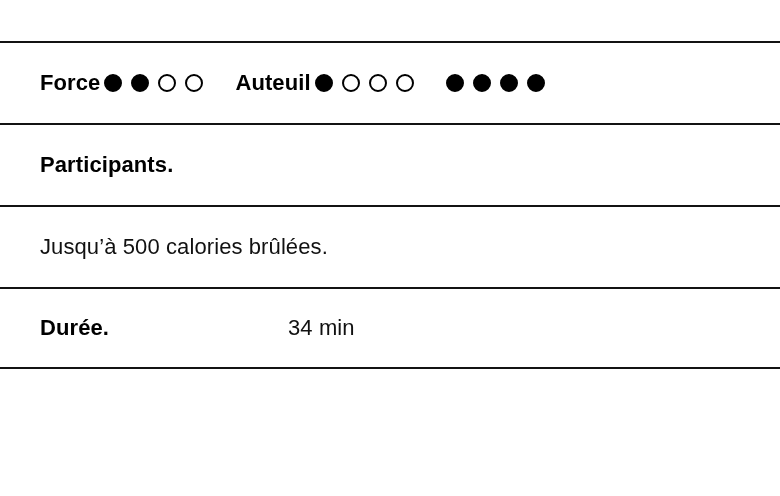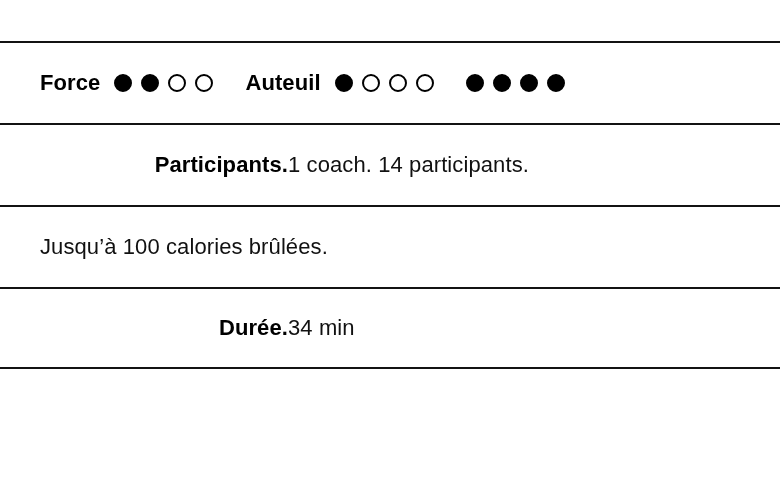--- a/index.html
+++ b/index.html
@@ -36,32 +36,31 @@
   }
   .row:last-child {
     border-bottom: 2px solid var(--rule, #131313);
   }
   .cell-label {
     font-size: 22px;
     font-weight: 700;
     width: 248px;
     flex: 0 0 248px;
     letter-spacing: 0.1px;
-    text-align: right;
   }
   .cell-value {
     font-size: 22px;
     font-weight: 400;
     color: #111;
     letter-spacing: 0.1px;
   }
   .rating-group {
     display: flex;
     align-items: center;
-    gap: 14px;
+    gap: 4px;
     margin-right: 32px;
   }
   .rating-group:last-child { margin-right: 0; }
   .rating-label {
     font-size: 22px;
     font-weight: 700;
     letter-spacing: 0.1px;
   }
   .dots {
     display: flex;
@@ -108,25 +107,24 @@
             <span class="dot filled"></span>
             <span class="dot filled"></span>
             <span class="dot filled"></span>
             <span class="dot filled"></span>
           </span>
       </div>
     </div>
 
     <div class="row">
       <span class="cell-label">Participants.</span>
-      <span class="cell-value">1 coach. 14 participants.</span>
     </div>
 
     <div class="row">
-      <span class="cell-value">Jusqu’à 100 calories brûlées.</span>
+      <span class="cell-value">Jusqu’à 500 calories brûlées.</span>
     </div>
 
     <div class="row">
       <span class="cell-label">Durée.</span>
       <span class="cell-value">34 min</span>
     </div>
 
 
   </div>
 </div>

